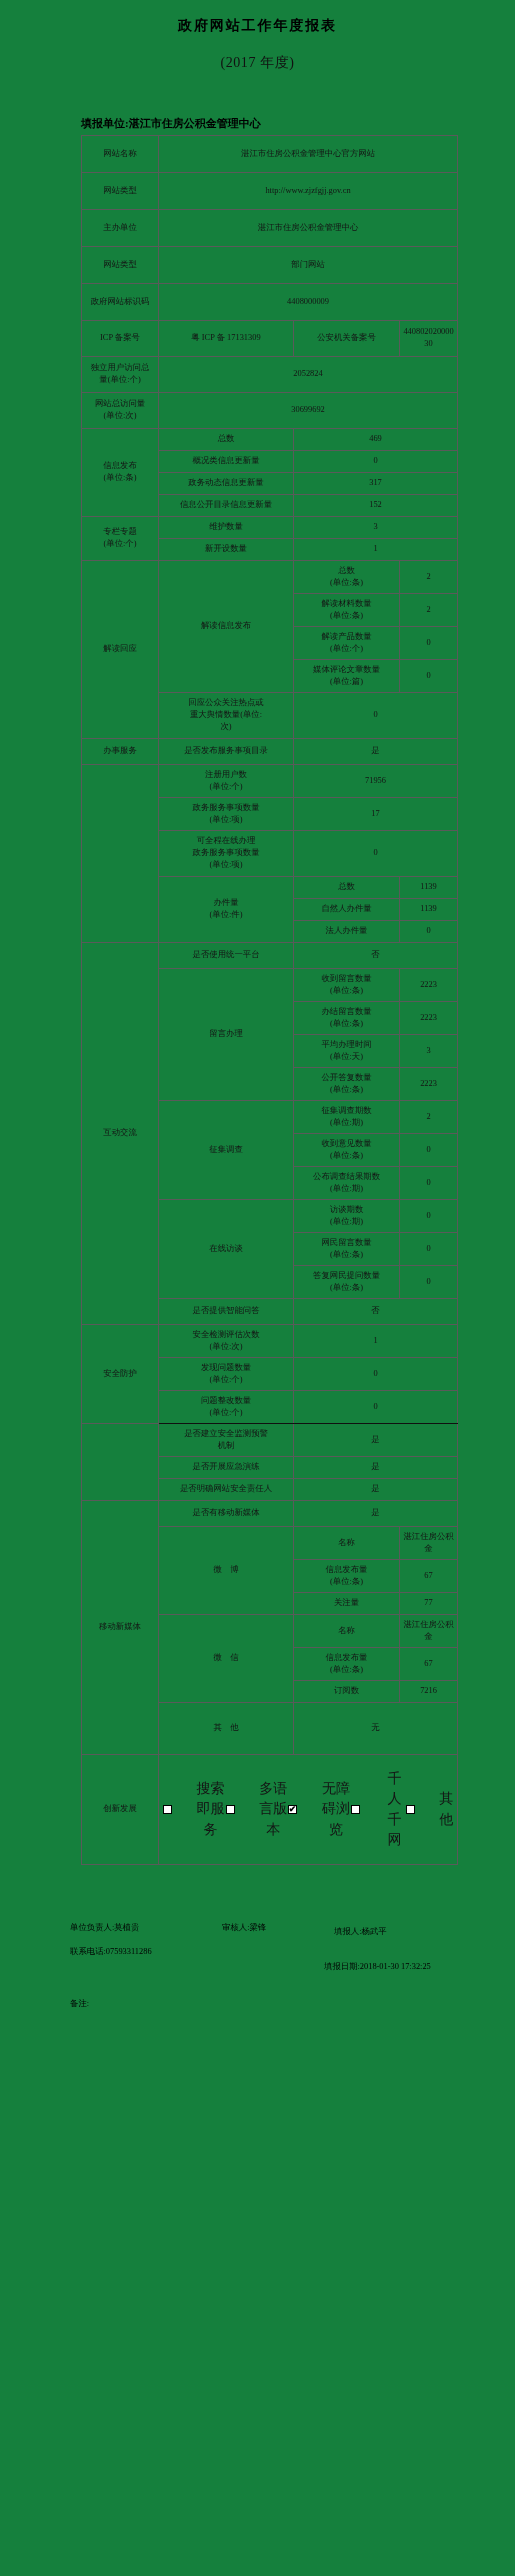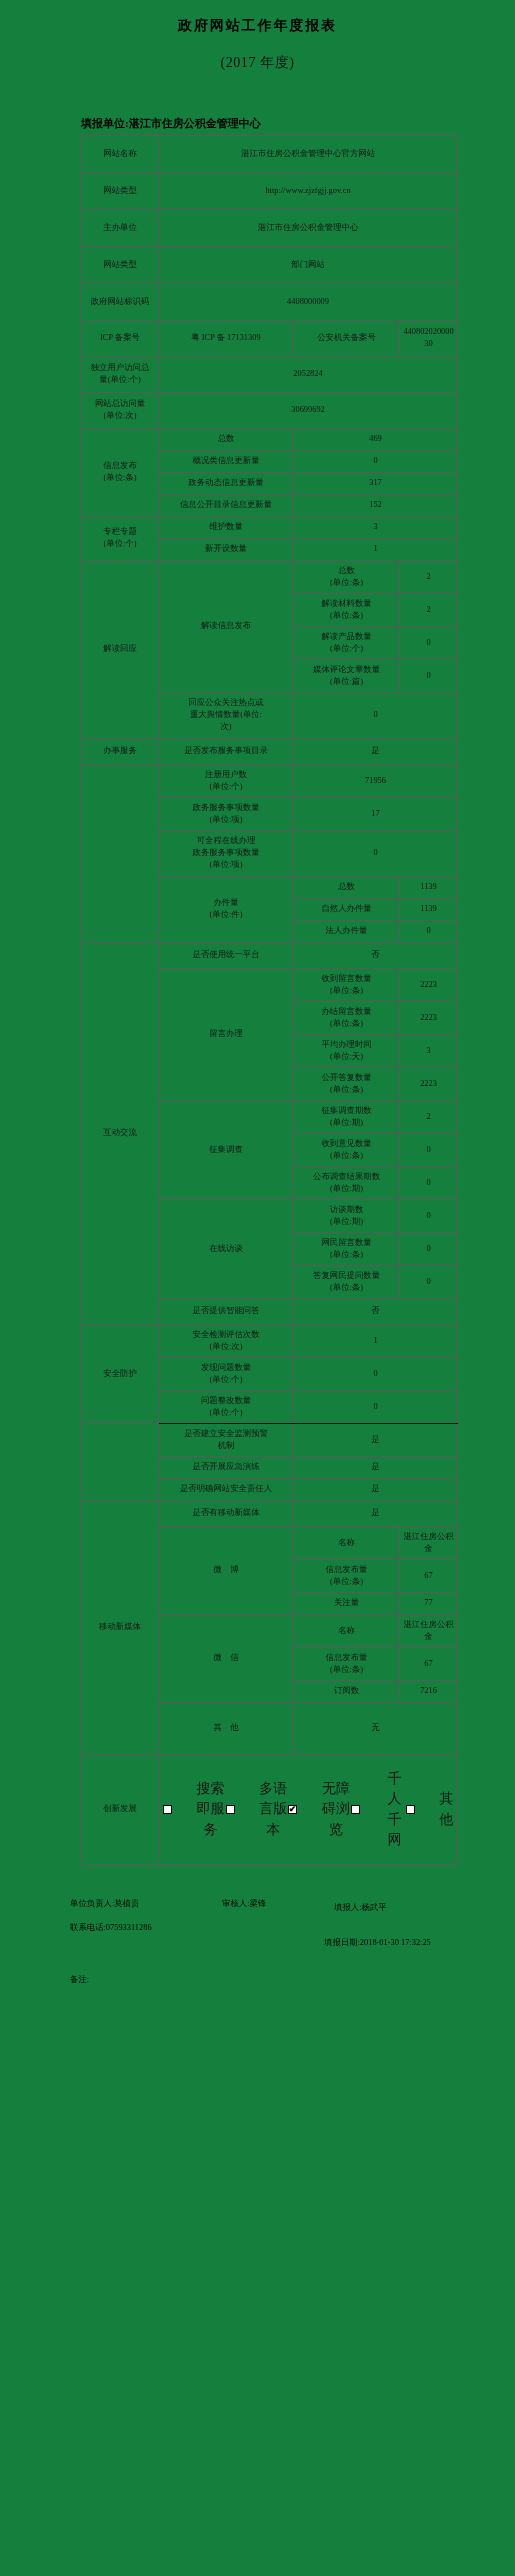--- a/index.html
+++ b/index.html
@@ -19,21 +19,21 @@
   tr.h56{height:36px}tr.h72{height:46px}tr.h80{height:52px}tr.h110{height:71px}
   td.thick, tr.thickrow td{border-bottom:1.9px solid #101010;}
   .cb-wrap{display:flex;justify-content:center;align-items:center;flex-wrap:nowrap;}
   .cb-item{display:inline-flex;align-items:center;margin:0 0.6px;}
   .cb-box{display:inline-block;width:7px;height:7px;border:1.3px solid #000;margin-right:0.6px;
           position:relative;background:#fff;flex:0 0 auto;}
   .cb-box.checked::after{content:"✔";position:absolute;left:-0.6px;top:-3.2px;font-size:9px;
           font-weight:700;color:#000;}
   .cb-label{font-size:14px;margin-left:24px;}
   .footer{position:relative;margin-left:61px;margin-top:33px;height:116px;font-size:8.4px;color:#000;}
-  .footer span{position:absolute;white-space:nowrap;}
+  .footer span{position:absolute;white-space:nowrap;margin-top:24px;}
   .f-resp{left:9px;top:0}
   .f-review{left:161px;top:0}
   .f-filler{left:273px;top:4px}
   .f-phone{left:9px;top:24px}
   .f-date{left:263px;top:39px}
   .f-note{left:9px;top:76px}
 </style>
 </head>
 <body>
 

